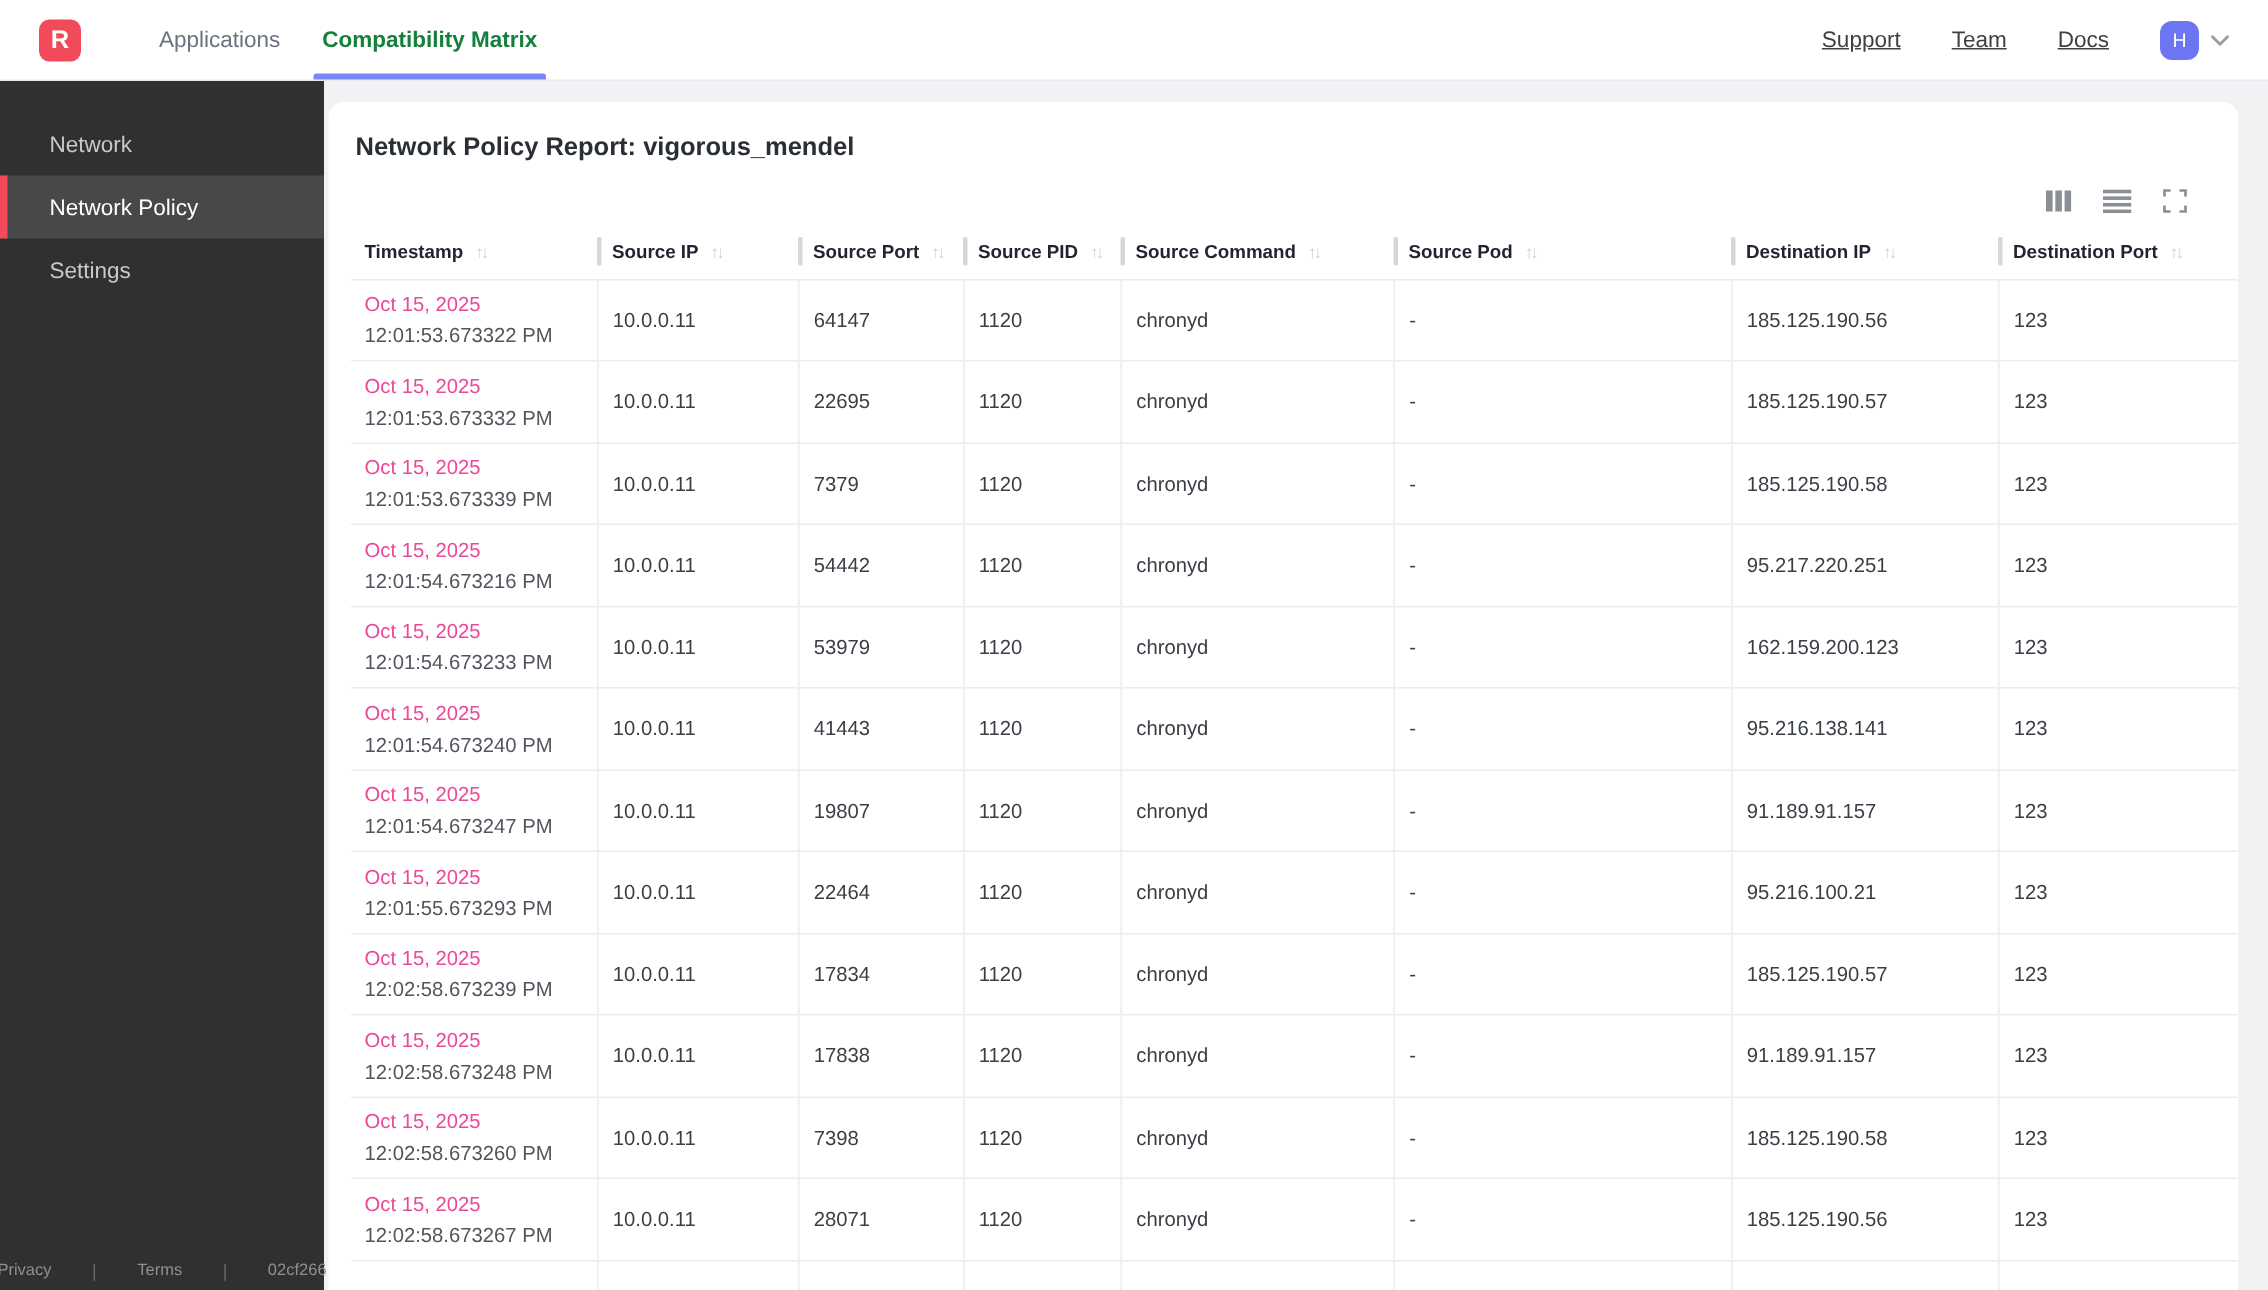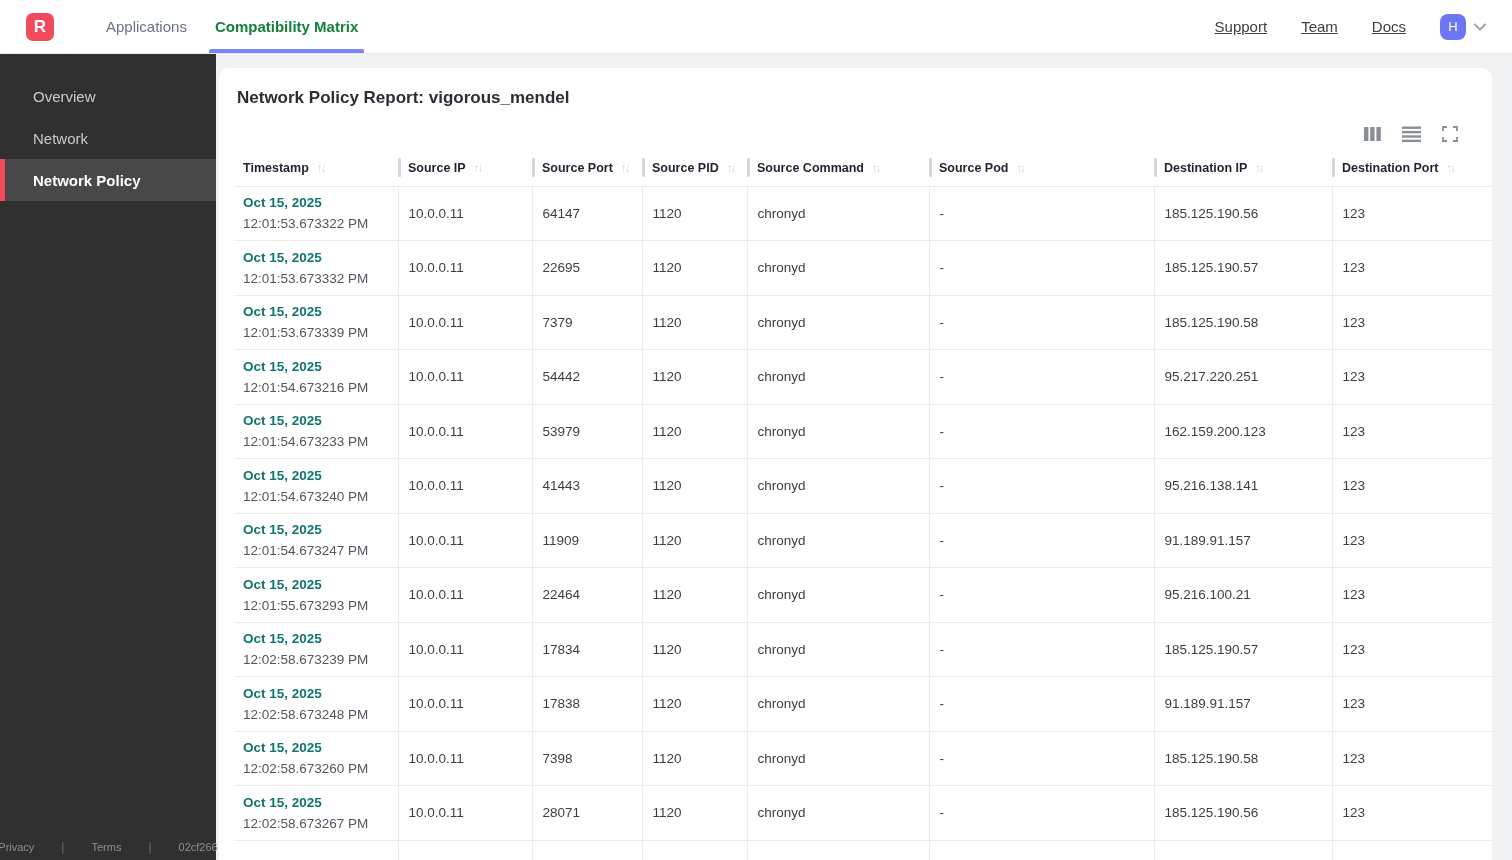--- a/index.html
+++ b/index.html
@@ -91,21 +91,21 @@
     padding-left: 28px;
     font-size: 15px;
     color: #c9c9c9;
     cursor: pointer;
     border-left: 5px solid transparent;
   }
   .side-item.active {
     background: #484848;
     border-left-color: #f24a5a;
     color: #ffffff;
-    font-weight: bold;
+    font-weight: normal;
   }
   .side-footer {
     position: absolute;
     bottom: 6px;
     left: 0; right: 0;
     display: flex;
     justify-content: center;
     align-items: center;
     gap: 27px;
     font-size: 11px;
@@ -187,21 +187,21 @@
     border-top: 1px solid #ececee;
     font-size: 13.5px;
     color: #3a3f46;
     padding-left: 10px;
     vertical-align: middle;
     white-space: nowrap;
     overflow: hidden;
   }
   tbody td:first-child { padding-left: 9px; }
   tbody td + td { border-left: 1px solid #ececee; }
-  .ts-date { font-weight: bold; color: #0f766e; line-height: 21px; }
+  .ts-date { font-weight: normal; color: #ec4899; line-height: 21px; }
   .ts-time { color: #51565e; line-height: 21px; }
 </style>
 </head>
 <body>
 
 <header class="topbar" data-interactable="false">
   <div class="logo" data-interactable="true">R</div>
   <nav class="top-tabs" data-interactable="false">
     <div class="top-tab" data-interactable="true">Applications</div>
     <div class="top-tab active" data-interactable="true">Compatibility Matrix</div>
@@ -216,23 +216,23 @@
         <svg width="16" height="16" viewBox="0 0 16 16">
             <polyline points="3,5.5 8,10.5 13,5.5" fill="none" stroke="#9aa0a6" stroke-width="2" stroke-linecap="round" stroke-linejoin="round"></polyline>
           </svg>
       </span>
     </div>
   </div>
 </header>
 
 <div class="app-body">
   <aside class="sidebar" data-interactable="false">
-    <div class="side-item" data-interactable="true">Overview</div>
     <div class="side-item" data-interactable="true">Network</div>
     <div class="side-item active" data-interactable="true">Network Policy</div>
+    <div class="side-item" data-interactable="true">Settings</div>
     <div class="side-footer" data-interactable="false">
       <span data-interactable="true">Privacy</span>
       <span class="sep" data-interactable="false">|</span>
       <span data-interactable="true">Terms</span>
       <span class="sep" data-interactable="false">|</span>
       <span data-interactable="false">02cf266</span>
     </div>
   </aside>
 
   <main class="main" data-interactable="false">
@@ -367,21 +367,21 @@
                 <td data-interactable="false">-</td>
                 <td data-interactable="false">95.216.138.141</td>
                 <td data-interactable="false">123</td>
               </tr>
               <tr data-interactable="false">
                 <td data-interactable="false">
                   <div class="ts-date" data-interactable="false">Oct 15, 2025</div>
                   <div class="ts-time" data-interactable="false">12:01:54.673247 PM</div>
                 </td>
                 <td data-interactable="false">10.0.0.11</td>
-                <td data-interactable="false">11909</td>
+                <td data-interactable="false">19807</td>
                 <td data-interactable="false">1120</td>
                 <td data-interactable="false">chronyd</td>
                 <td data-interactable="false">-</td>
                 <td data-interactable="false">91.189.91.157</td>
                 <td data-interactable="false">123</td>
               </tr>
               <tr data-interactable="false">
                 <td data-interactable="false">
                   <div class="ts-date" data-interactable="false">Oct 15, 2025</div>
                   <div class="ts-time" data-interactable="false">12:01:55.673293 PM</div>

